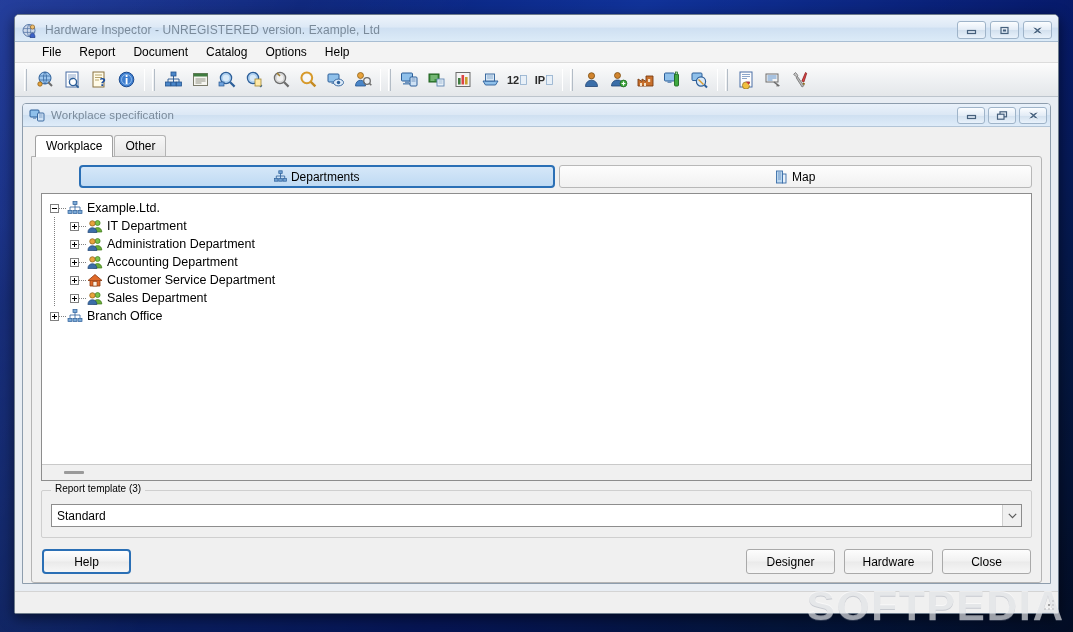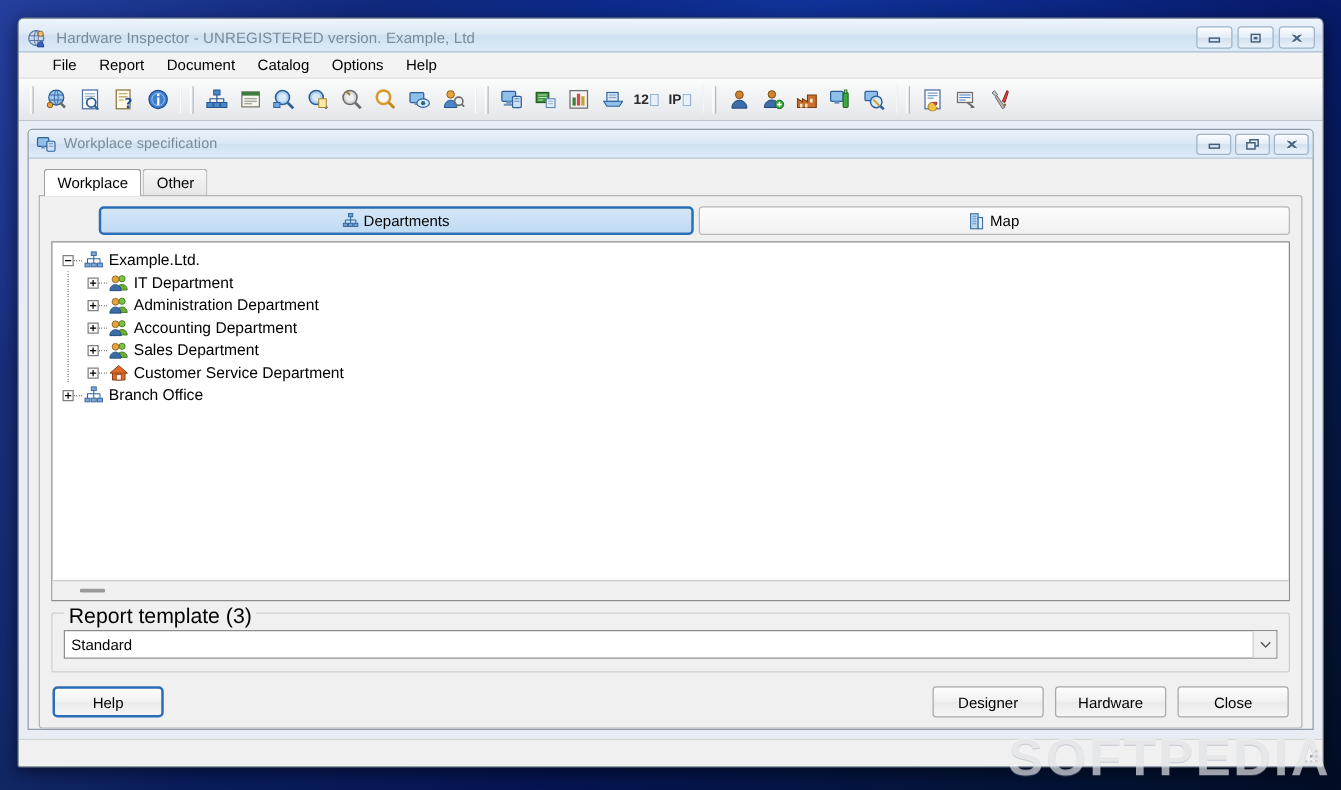--- a/index.html
+++ b/index.html
@@ -238,21 +238,21 @@
     margin-top: 9px;
     flex: 0 0 auto;
     border: 1px solid #cfcfcf;
     border-radius: 2px;
     padding: 0 9px 10px 9px;
     position: relative;
   }
   .group-legend {
     position: absolute; top: -8px; left: 9px;
     background: #f0f0f0; padding: 0 4px;
-    font-size: 17px; color: #000;
+    font-size: 10px; color: #000;
   }
   .combo {
     margin-top: 13px;
     height: 23px;
     background: #fff;
     border: 1px solid #8d8d8d;
     display: flex; align-items: center;
     padding-left: 5px;
     font-size: 12px; color: #000;
   }
@@ -723,40 +723,40 @@
                     </svg>
                   </span>
                   <span class="tlabel">Accounting Department</span>
                 </div>
 
                 <div class="tnode lvl1">
                   <span class="expander plus"></span>
                   <span class="dots"></span>
                   <span class="tico">
                     <svg width="16" height="16" viewBox="0 0 16 16">
+                      <path d="M8 2.5L15 8.5h-2v5.5H3V8.5H1z" fill="#e06a2a" stroke="#8a3a10" stroke-width="0.8"></path>
+                      <rect x="6" y="9.5" width="4" height="4.5" fill="#fdf0e0" stroke="#8a3a10" stroke-width="0.6"></rect>
+                      <path d="M3 8.5h10" stroke="#8a3a10" stroke-width="0.6"></path>
+                    </svg>
+                  </span>
+                  <span class="tlabel">Customer Service Department</span>
+                </div>
+
+                <div class="tnode lvl1">
+                  <span class="expander plus"></span>
+                  <span class="dots"></span>
+                  <span class="tico">
+                    <svg width="16" height="16" viewBox="0 0 16 16">
                       <circle cx="10.6" cy="5" r="2.5" fill="#7ac24a" stroke="#3d7a18" stroke-width="0.7"></circle>
                       <path d="M6.4 14c0-2.7 1.9-4.4 4.2-4.4s4.2 1.7 4.2 4.4z" fill="#6aae3a" stroke="#3d7a18" stroke-width="0.7"></path>
                       <circle cx="5.4" cy="5.4" r="2.7" fill="#e8a33d" stroke="#8a5f18" stroke-width="0.7"></circle>
                       <path d="M0.9 14.5c0-2.9 2-4.8 4.5-4.8s4.5 1.9 4.5 4.8z" fill="#3b6ea8" stroke="#1f4474" stroke-width="0.7"></path>
                     </svg>
                   </span>
                   <span class="tlabel">Sales Department</span>
-                </div>
-
-                <div class="tnode lvl1">
-                  <span class="expander plus"></span>
-                  <span class="dots"></span>
-                  <span class="tico">
-                    <svg width="16" height="16" viewBox="0 0 16 16">
-                      <path d="M8 2.5L15 8.5h-2v5.5H3V8.5H1z" fill="#e06a2a" stroke="#8a3a10" stroke-width="0.8"></path>
-                      <rect x="6" y="9.5" width="4" height="4.5" fill="#fdf0e0" stroke="#8a3a10" stroke-width="0.6"></rect>
-                      <path d="M3 8.5h10" stroke="#8a3a10" stroke-width="0.6"></path>
-                    </svg>
-                  </span>
-                  <span class="tlabel">Customer Service Department</span>
                 </div>
               </div>
 
               <div class="tnode lvl0">
                 <span class="expander plus"></span>
                 <span class="dots"></span>
                 <span class="tico">
                   <svg width="16" height="16" viewBox="0 0 16 16">
                     <rect x="6" y="1.5" width="4" height="3" fill="#7ba9d6" stroke="#2d5f99" stroke-width="0.7"></rect>
                     <rect x="1" y="10.5" width="4" height="3" fill="#7ba9d6" stroke="#2d5f99" stroke-width="0.7"></rect>

